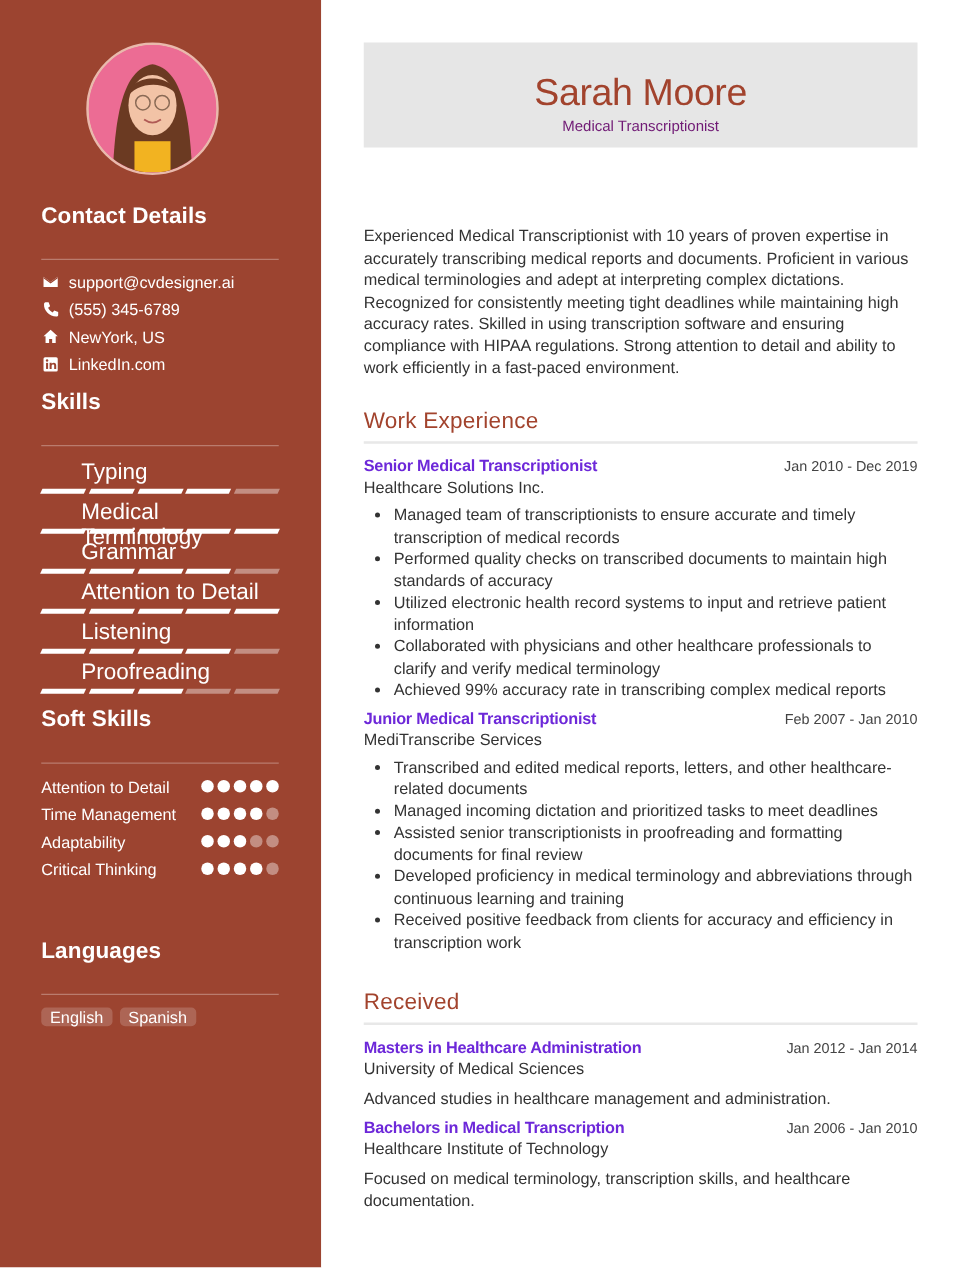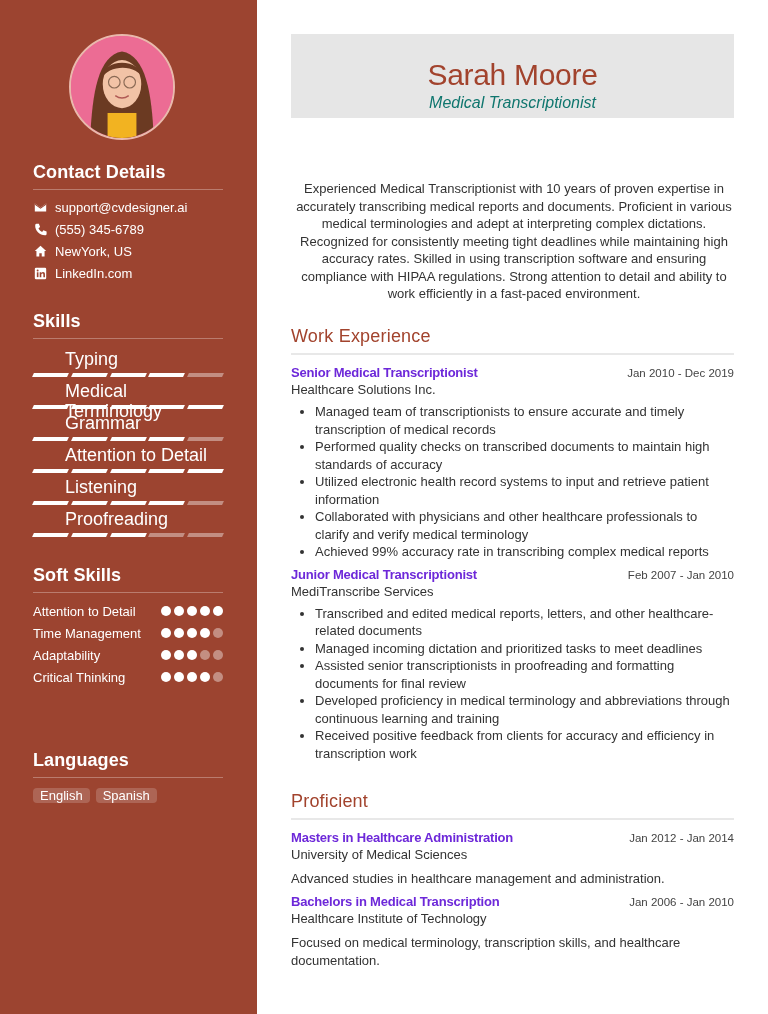--- a/index.html
+++ b/index.html
@@ -5,21 +5,21 @@
   * { box-sizing: border-box; margin: 0; padding: 0; }
   html, body { width: 768px; height: 1014px; overflow: hidden; background: #fff; }
   body { font-family: "Liberation Sans", "DejaVu Sans", sans-serif; color: #333; position: relative; }
   .sidebar { position: absolute; left: 0; top: 0; width: 257px; height: 1014px; background: #9c4430; color: #fff; }
   .main { position: absolute; left: 257px; top: 0; width: 511px; height: 1014px; background: #fff; }
 
   .avatar { position: absolute; left: 69px; top: 34px; width: 106px; height: 106px; border-radius: 50%; border: 2px solid #e9b9ac; overflow: hidden; background: #ec6c94; }
   .avatar svg { width: 100%; height: 100%; display: block; }
 
   .side-section { position: absolute; left: 33px; width: 190px; }
-  .side-h { font-size: 18px; font-weight: bold; color: #fff; padding-bottom: 6px; border-bottom: 1px solid rgba(255,255,255,0.3); margin-bottom: 10px; letter-spacing: 0.1px; }
+  .side-h { font-size: 18px; font-weight: bold; color: #fff; padding-bottom: 24px; border-bottom: 1px solid rgba(255,255,255,0.3); margin-bottom: 10px; letter-spacing: 0.1px; }
   .contact-row { display: flex; font-size: 13px; height: 22px; }
   .contact-row .ic { width: 14px; height: 14px; margin-right: 8px; display: inline-flex; align-items: center; justify-content: center; }
   .contact-row .ic svg { width: 13px; height: 13px; fill: #fff; }
 
   .skill { margin-bottom: 0; }
   .skill-name { font-size: 18px; height: 20px; line-height: 20px; margin-left: 32px; }
   .bars { display: flex; gap: 4px; height: 12px; align-items: center; }
   .bar { width: 35px; height: 4px; background: #fff; transform: skewX(-25deg); }
   .bar.off { background: rgba(255,255,255,0.4); }
 
@@ -27,23 +27,23 @@
   .soft-name { width: 110px; }
   .dots { display: flex; gap: 3px; padding-top: 3px; }
   .dot { width: 10px; height: 10px; border-radius: 50%; background: #fff; }
   .dot.off { background: rgba(255,255,255,0.4); }
 
   .lang-wrap { display: flex; gap: 6px; }
   .lang { font-size: 13px; background: rgba(255,255,255,0.18); border-radius: 4px; padding: 0 7px; }
 
   .header-box { position: absolute; left: 34px; top: 34px; width: 443px; height: 84px; background: #e6e6e6; text-align: center; }
   .name { font-size: 30px; color: #a2432d; margin-top: 24px; letter-spacing: -0.3px; }
-  .job { font-size: 16px; color: #0f766e; margin-top: 2px; font-style: italic; }
-
-  .summary { position: absolute; left: 34px; top: 180px; width: 446px; font-size: 13px; line-height: 17.5px; color: #333; text-align: center; }
+  .job { font-size: 12px; color: #701a75; margin-top: 2px; }
+
+  .summary { position: absolute; left: 34px; top: 180px; width: 446px; font-size: 13px; line-height: 17.5px; color: #333; }
 
   .sec { position: absolute; left: 34px; width: 443px; }
   .sec-h { font-size: 18px; color: #a2432d; padding-bottom: 6px; border-bottom: 2px solid #e8e8e8; margin-bottom: 10px; letter-spacing: 0.2px; }
   .entry-top { display: flex; justify-content: space-between; align-items: baseline; }
   .entry-title { font-size: 13px; color: #6d28d9; font-weight: bold; letter-spacing: -0.2px; }
   .entry-date { font-size: 11.5px; color: #444; }
   .entry-org { font-size: 13px; color: #333; margin-top: 2px; }
   ul.bullets { margin: 6px 0 4px 24px; font-size: 13px; line-height: 17.5px; color: #333; }
   ul.bullets li { padding-left: 0; }
   .edu-desc { font-size: 13px; line-height: 18px; color: #333; margin-top: 8px; margin-bottom: 6px; }
@@ -262,21 +262,21 @@
             <li>Managed incoming dictation and prioritized tasks to meet deadlines</li>
             <li>Assisted senior transcriptionists in proofreading and formatting documents for final review</li>
             <li>Developed proficiency in medical terminology and abbreviations through continuous learning and training</li>
             <li>Received positive feedback from clients for accuracy and efficiency in transcription work</li>
           </ul>
         </div>
       </div>
   </div>
 
   <div class="sec" style="top:791px;">
-    <div class="sec-h">Proficient</div>
+    <div class="sec-h">Received</div>
     <div id="edu-list">
         <div class="entry">
           <div class="entry-top">
             <div class="entry-title">Masters in Healthcare Administration</div>
             <div class="entry-date">Jan 2012 - Jan 2014</div>
           </div>
           <div class="entry-org">University of Medical Sciences</div>
           <div class="edu-desc">Advanced studies in healthcare management and administration.</div>
         </div>
         <div class="entry">

